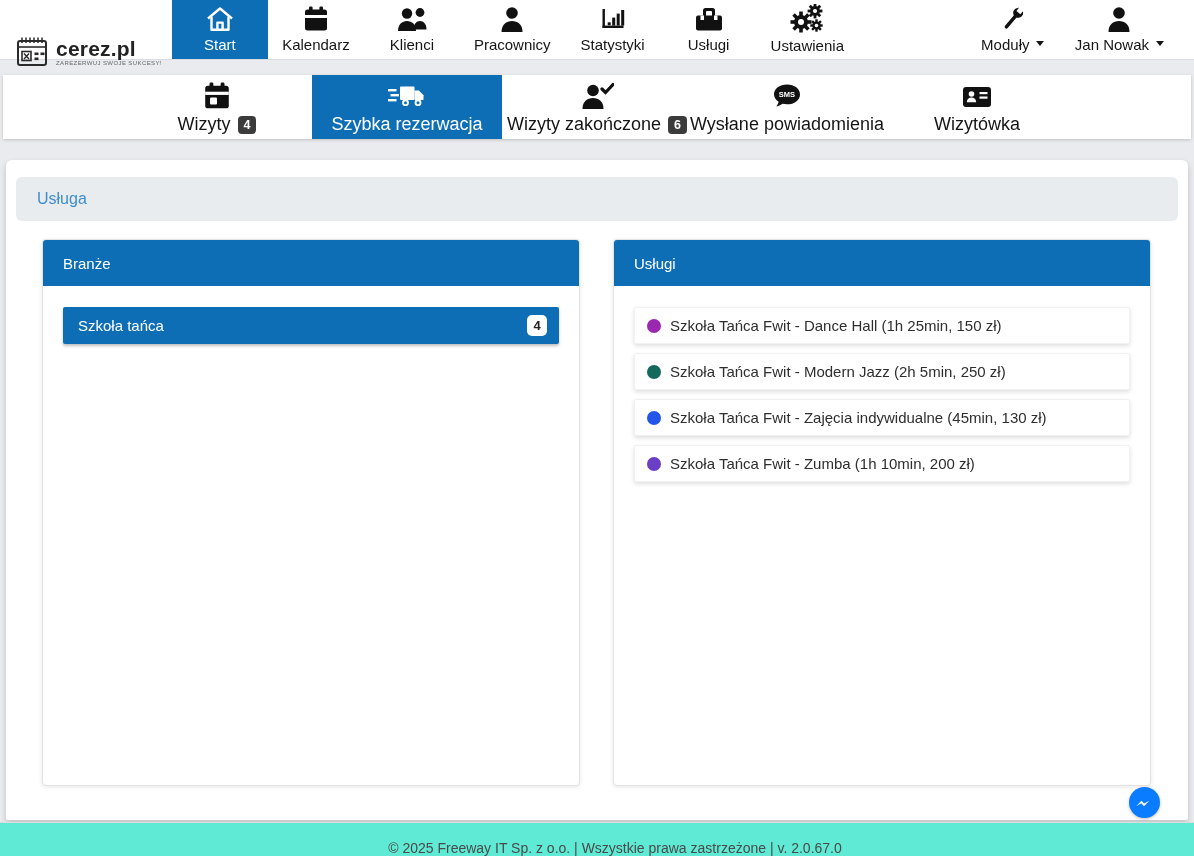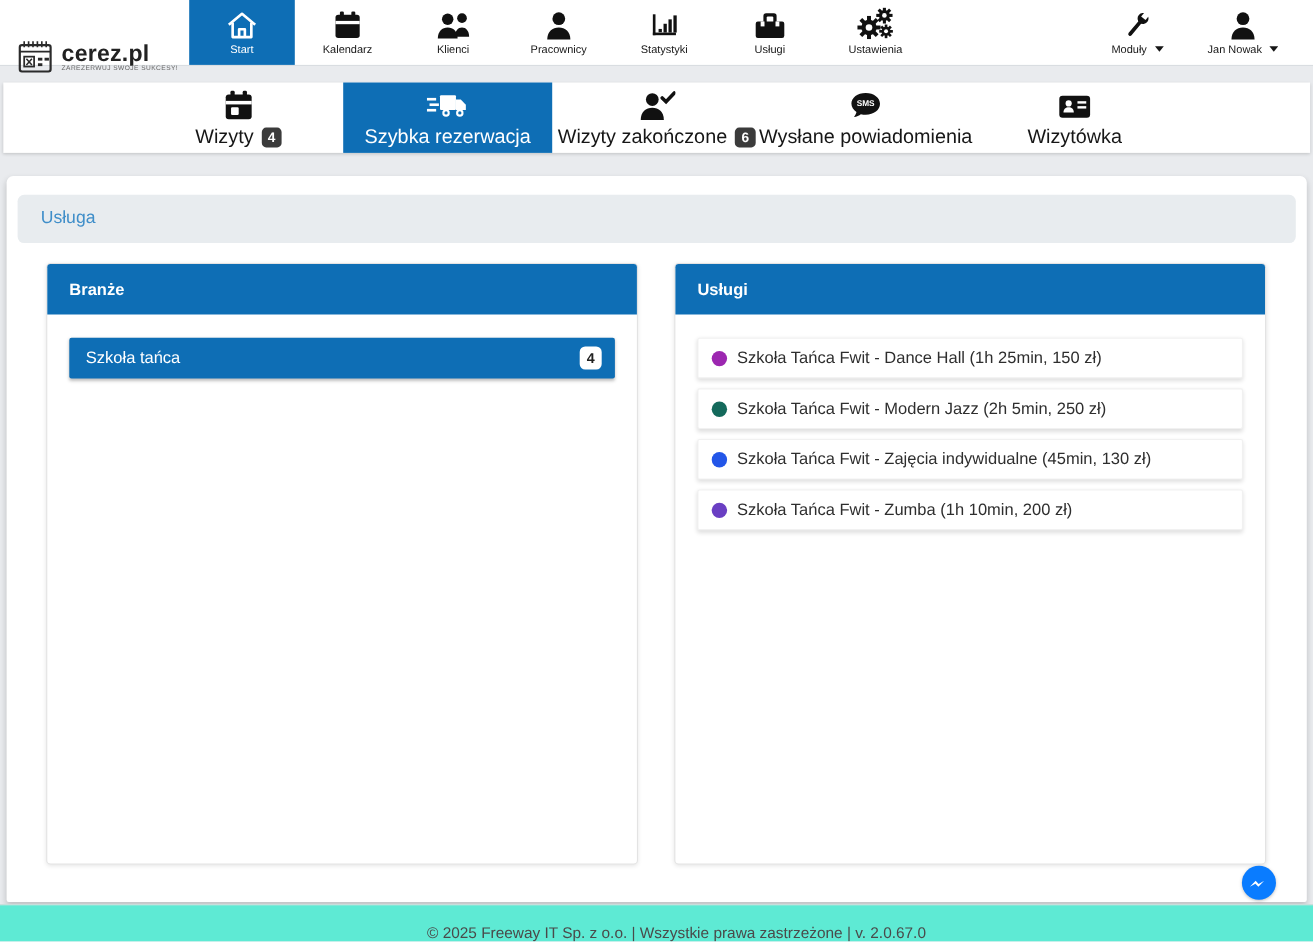--- a/index.html
+++ b/index.html
@@ -19,21 +19,21 @@
     border-bottom:1px solid #d9dde1;
   }
   .brand { display:flex; align-items:center; padding:0 10px 0 14px;margin-top:44px; }
   .brand-text { margin-left:6px; }
   .brand-name { font-size:21px; font-weight:bold; color:#222; letter-spacing:.2px; line-height:22px;}
   .brand-tagline { font-size:6px; color:#666; letter-spacing:.4px; }
   .nav-item {
     display:flex; flex-direction:column; align-items:center; justify-content:center;
     padding:5px 14px 6px; min-width:96px; cursor:pointer; gap:3px;
   }
-  .nav-item .nav-label { font-size:10px; color:#161616; white-space:nowrap; }
+  .nav-item .nav-label { font-size:15px; color:#161616; white-space:nowrap; }
   .nav-item.active { background:var(--accent); }
   .nav-item.active .nav-label { color:#fff; }
   .nav-icon { height:30px; display:flex; align-items:flex-end; justify-content:center; }
   .nav-right { margin-left:auto; display:flex; }
   .nav-item.user { margin-right:16px; }
   .caret { width:0; height:0; border-left:4.5px solid transparent; border-right:4.5px solid transparent; border-top:5.5px solid #161616; display:inline-block; margin-left:7px; margin-bottom:2px; }
   .label-row { display:flex; align-items:center; }
 
   
   .tabbar {
@@ -70,21 +70,21 @@
 
   .panels { position:absolute; top:79px; left:0; right:0; display:flex; justify-content:space-between; padding:0 37px 0 36px; }
   .panel {
     width:538px; height:547px; background:#fff;
     border:1px solid #e3e3e3; border-radius:4px;
     box-shadow:0 1px 4px rgba(0,0,0,.10);
   }
   .panel-header {
     height:46px; background:var(--accent); color:#fff;
     border-radius:3px 3px 0 0; display:flex; align-items:center;
-    padding-left:20px; font-size:15px;font-weight:bold;
+    padding-left:20px; font-size:15px;
   }
   .panel-body { padding:21px 20px; }
 
   .industry-item {
     height:37px; background:var(--accent); color:#fff; border-radius:2px;
     display:flex; align-items:center; justify-content:space-between;
     padding:0 12px 0 15px; font-size:15px; cursor:pointer;
     box-shadow:0 2px 3px rgba(0,0,0,.25);
   }
   .industry-badge {

